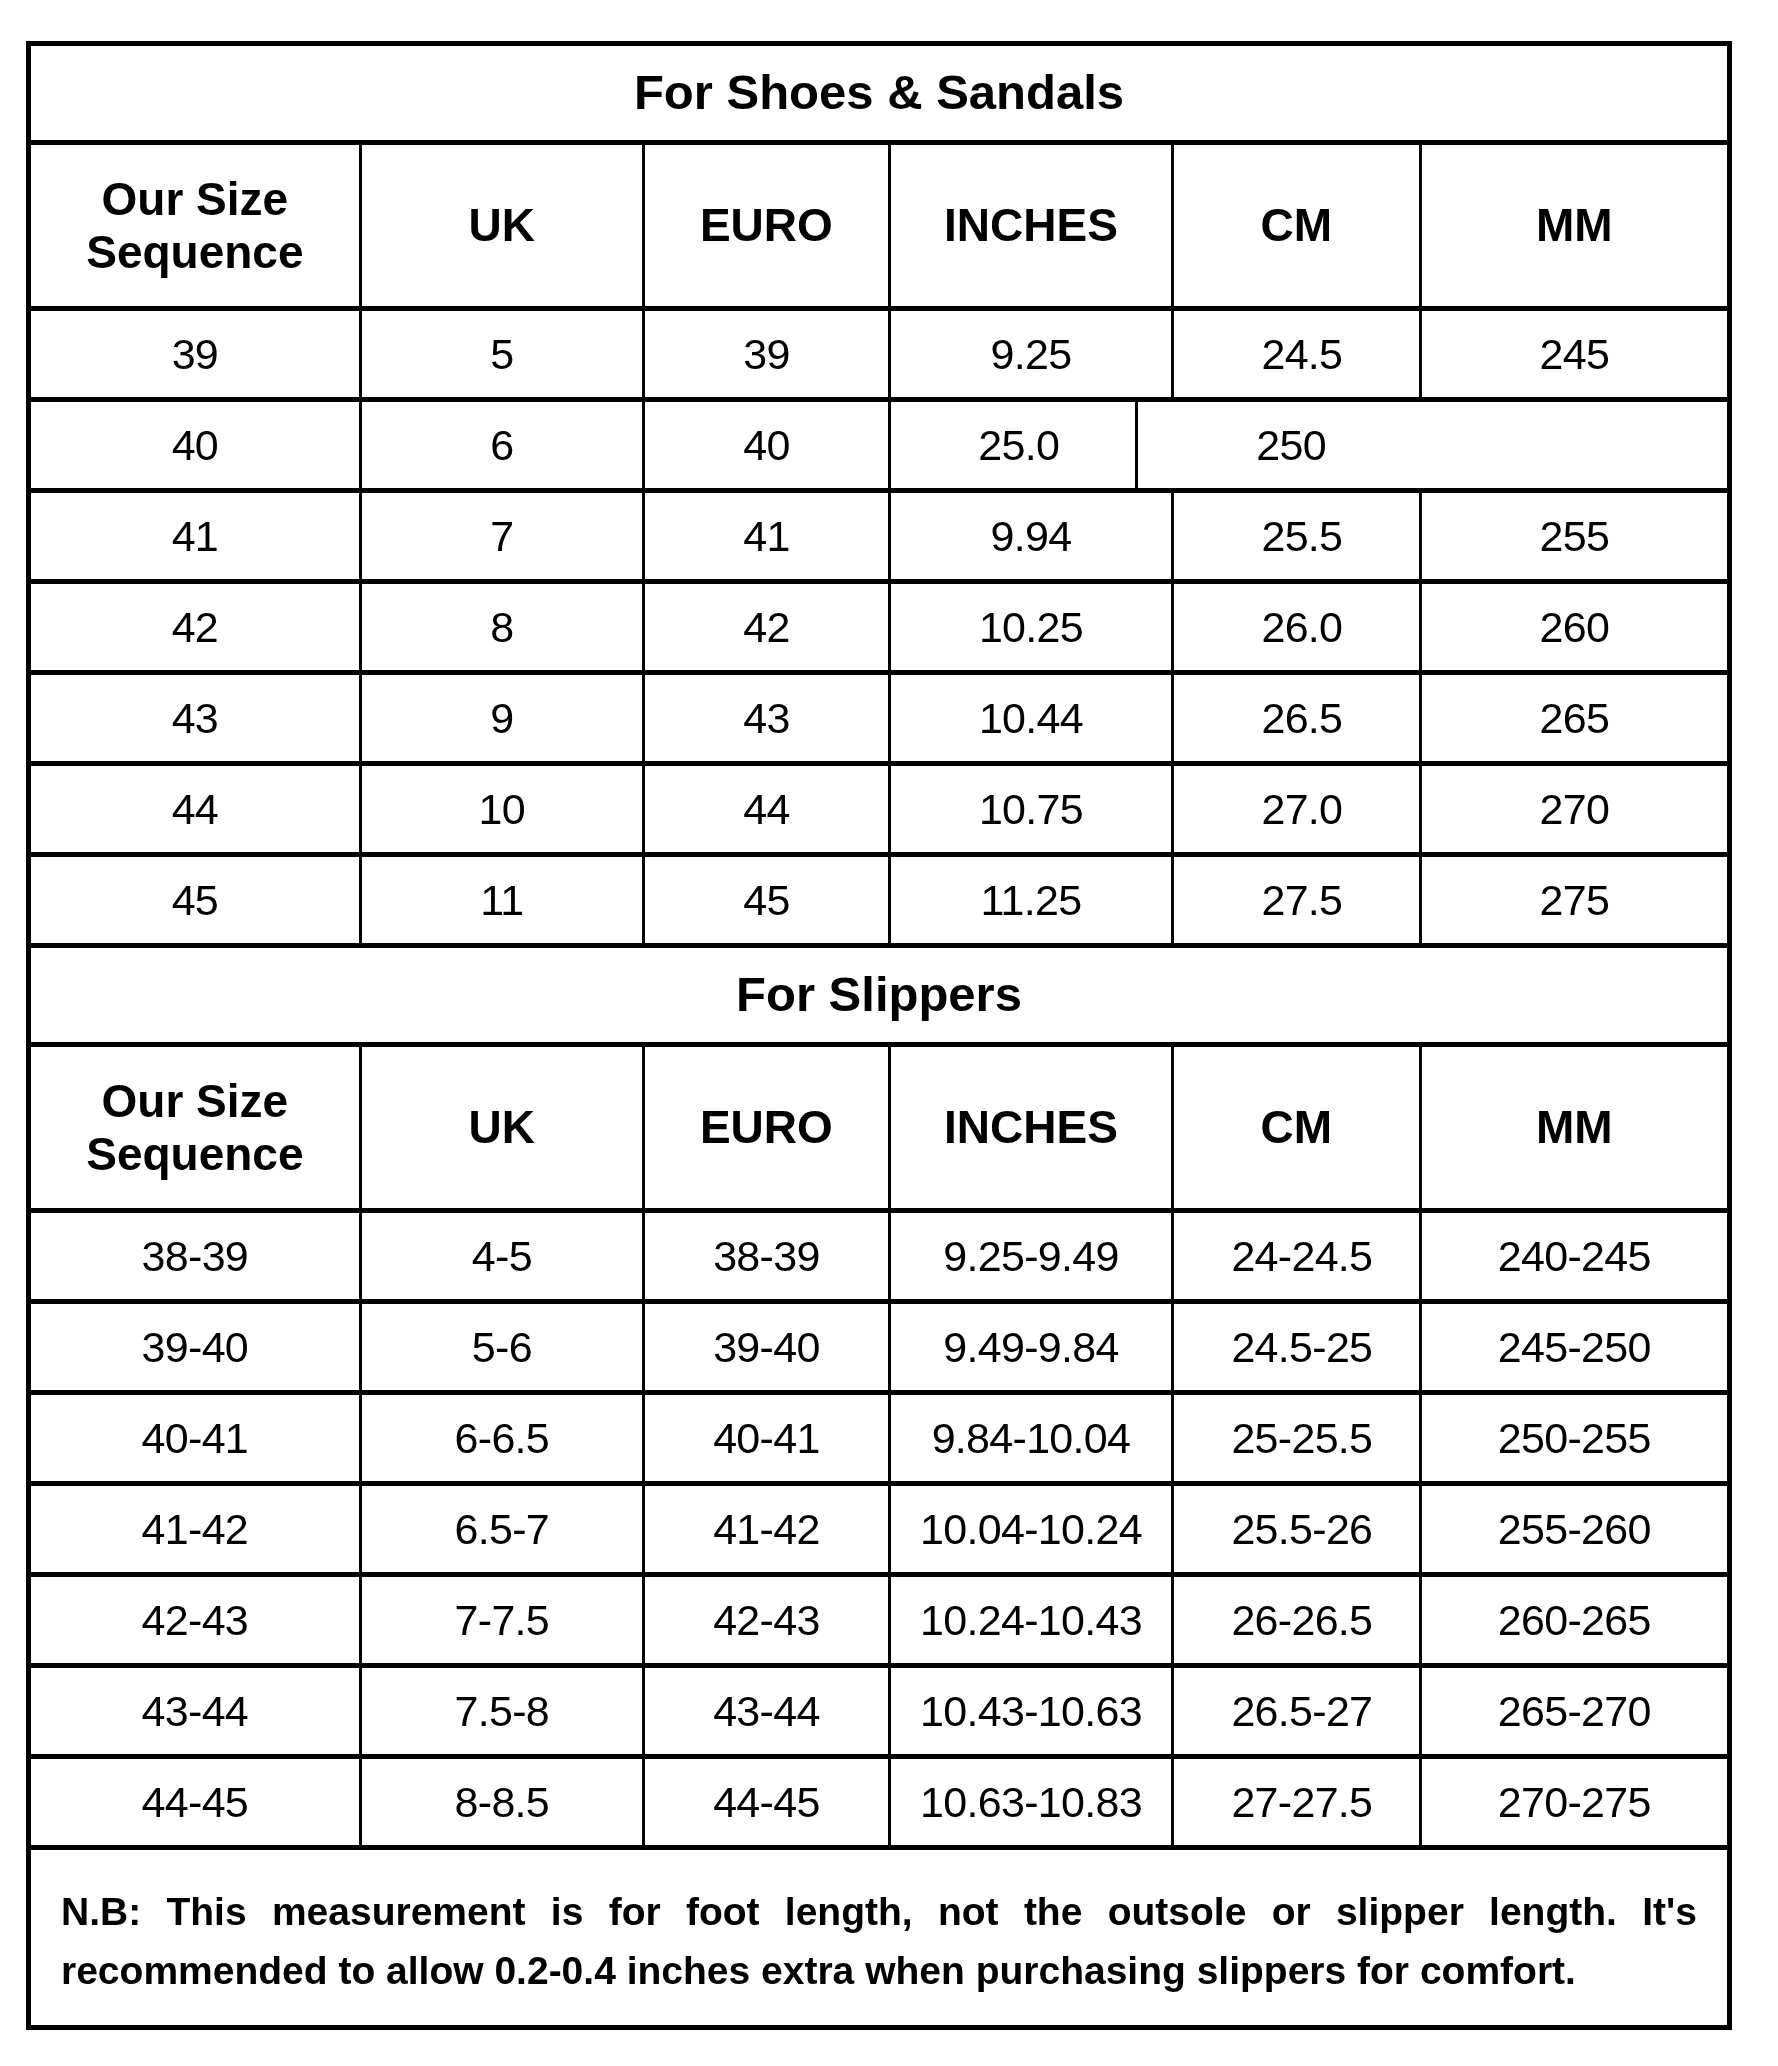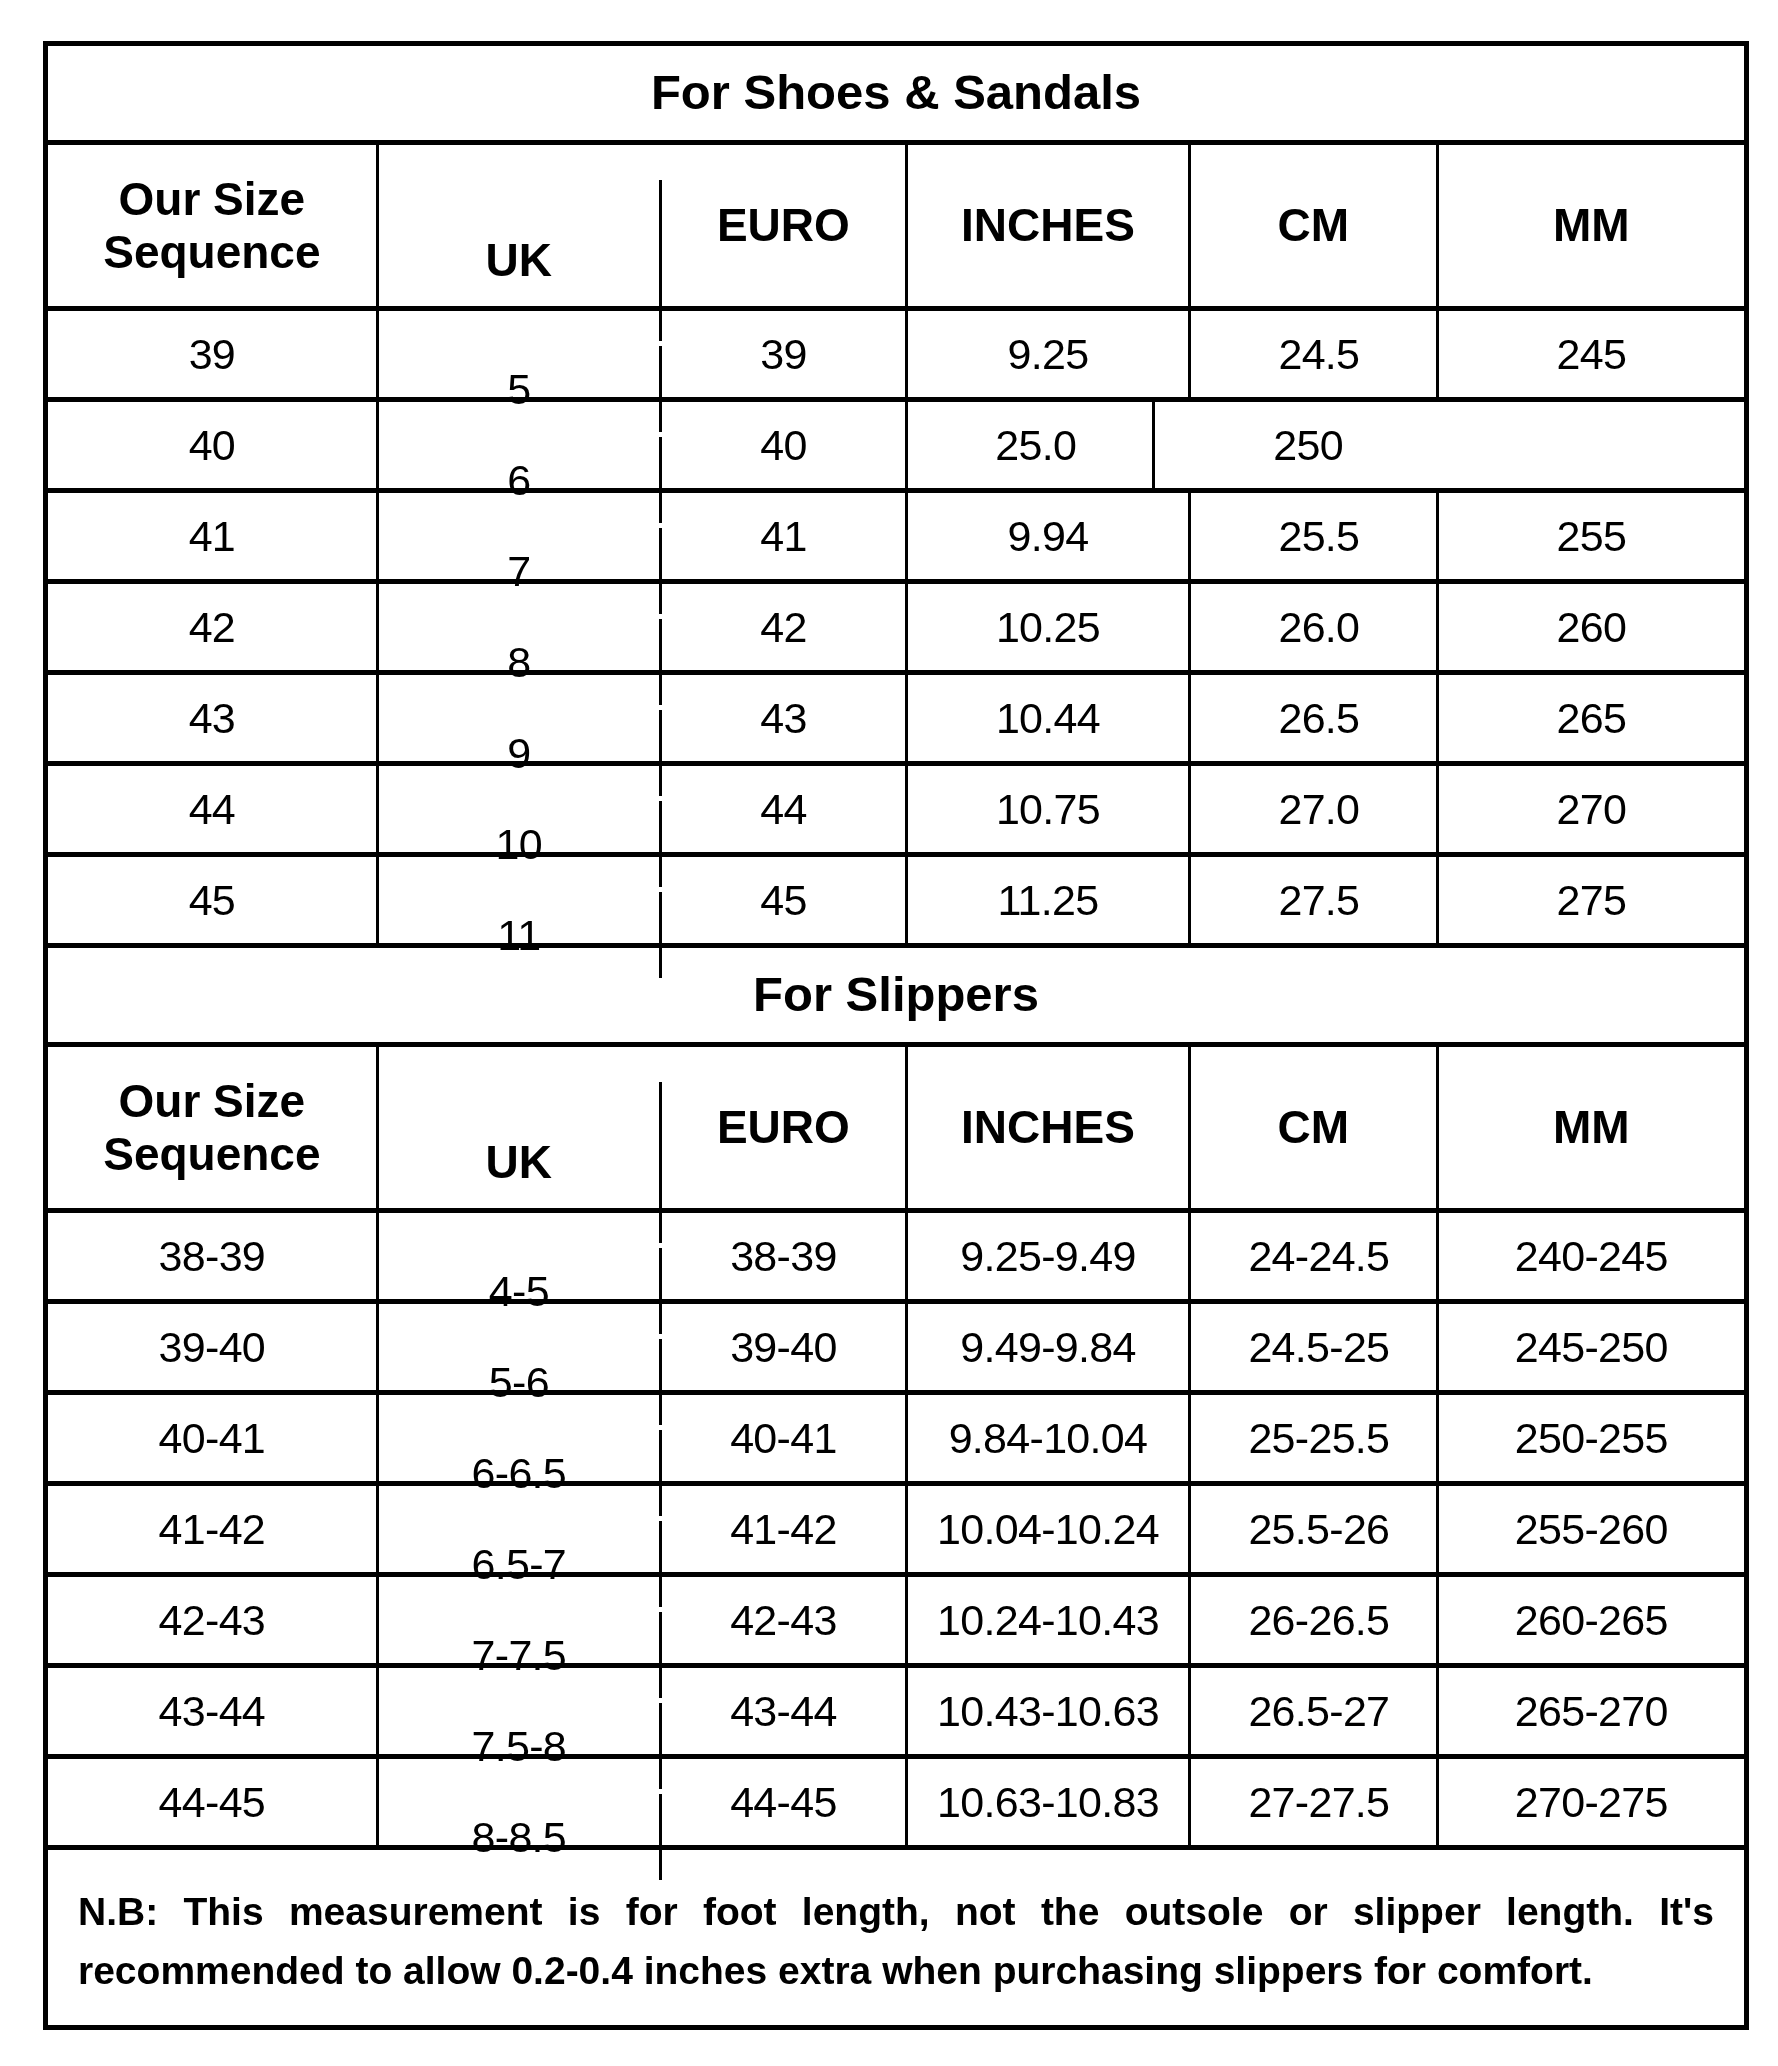--- a/index.html
+++ b/index.html
@@ -7,21 +7,21 @@
   html, body {
     width: 1778px;
     background: #ffffff;
     font-family: "Liberation Sans", sans-serif;
     color: #000000;
   }
   body { height: 2066px; position: relative; }
 
   .table-frame {
     position: absolute;
-    left: 43px;
+    left: 26px;
     top: 41px;
     width: 1706px;
     border: 5.2px solid #000000;
     background: #ffffff;
   }
 
   .row { display: flex; width: 100%; border-bottom: 5.2px solid #000000; }
 
   .title-row  { height: 99px; align-items: center; justify-content: center; }
   .header-row { height: 166px; }
@@ -37,21 +37,21 @@
   }
 
   .cell {
     display: flex;
     align-items: center;
     justify-content: center;
     text-align: center;
     height: 100%;
   }
   .c0 { width: 19.5%; }
-  .c1 { width: 16.7%; margin-top: 35px; }
+  .c1 { width: 16.7%; }
   .c2 { width: 14.5%; text-align: right; }
   .c3 { width: 16.7%; }
   .c4 { width: 14.6%; padding-left: 11px; }
   .c5 { width: 18.0%; }
   .c0, .c1, .c2, .c3, .c4 { border-right: 3.7px solid #000000; }
 
   .th {
     font-weight: 700;
     font-size: 46px;
     line-height: 1.15;

